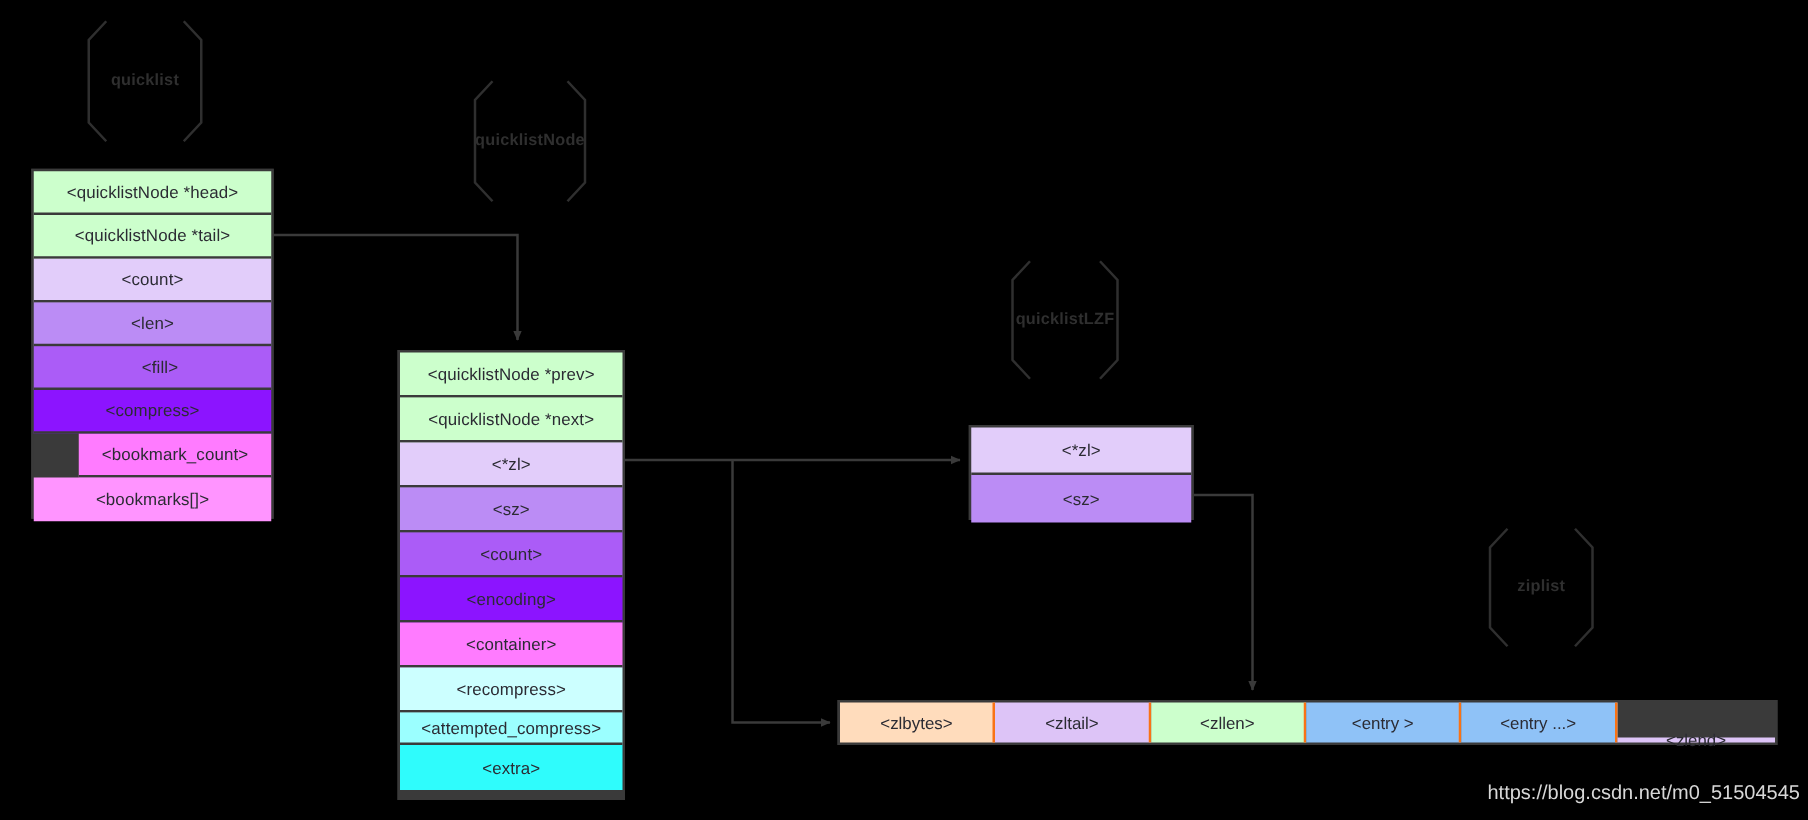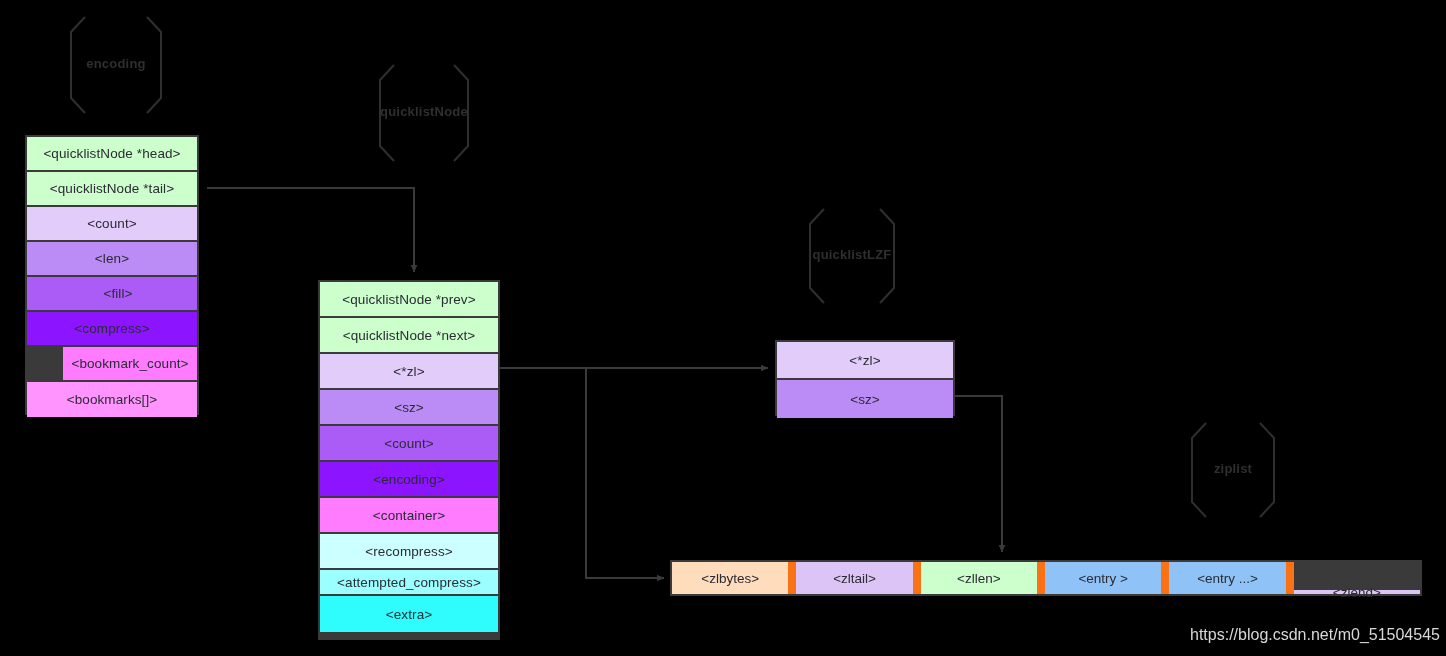--- a/index.html
+++ b/index.html
@@ -42,21 +42,21 @@
   
   .strip {
     position: absolute;
     display: flex;
     border: 2px solid #3a3a3a;
     box-sizing: border-box;
     background: #3a3a3a;
   }
   .cell {
     box-sizing: border-box;
-    border-right: 8px solid #f97316;
+    border-right: 2px solid #f97316;
     display: flex;
     align-items: center;
     justify-content: center;
     color: #2b2b33;
     font-size: 13.5px;
     white-space: nowrap;
   }
   .cell:last-child { border-right: none; margin-top: 28px; }
 
   
@@ -111,21 +111,21 @@
         <path d="M 955 396 L 1002 396 L 1002 552" marker-end="url(#arrowhead)" stroke="#3a3a3a" stroke-width="2" fill="none"></path>
       </g>
   </svg>
 
   <div id="bracket-layer">
       <div class="bracket" style="left: 55px; top: 16px; width: 122px; height: 98px;">
         <svg width="122" height="98" viewBox="0 0 122 98">
           <path d="M 30 1 L 16 16 L 16 82 L 30 97" fill="none" stroke="#2f2f2f" stroke-width="2"></path>
           <path d="M 92 1 L 106 16 L 106 82 L 92 97" fill="none" stroke="#2f2f2f" stroke-width="2"></path>
         </svg>
-        <div class="blabel" style="top: 40px; color: rgb(47, 47, 47);">encoding</div>
+        <div class="blabel" style="top: 40px; color: rgb(47, 47, 47);">quicklist</div>
       </div>
       <div class="bracket" style="left: 364px; top: 64px; width: 120px; height: 98px;">
         <svg width="120" height="98" viewBox="0 0 120 98">
           <path d="M 30 1 L 16 16 L 16 82 L 30 97" fill="none" stroke="#2f2f2f" stroke-width="2"></path>
           <path d="M 90 1 L 104 16 L 104 82 L 90 97" fill="none" stroke="#2f2f2f" stroke-width="2"></path>
         </svg>
         <div class="blabel" style="top: 40px; color: rgb(47, 47, 47);">quicklistNode</div>
       </div>
       <div class="bracket" style="left: 794px; top: 208px; width: 116px; height: 96px;">
         <svg width="116" height="96" viewBox="0 0 116 96">
@@ -136,21 +136,21 @@
       </div>
       <div class="bracket" style="left: 1176px; top: 422px; width: 114px; height: 96px;">
         <svg width="114" height="96" viewBox="0 0 114 96">
           <path d="M 30 1 L 16 16 L 16 80 L 30 95" fill="none" stroke="#2f2f2f" stroke-width="2"></path>
           <path d="M 84 1 L 98 16 L 98 80 L 84 95" fill="none" stroke="#2f2f2f" stroke-width="2"></path>
         </svg>
         <div class="blabel" style="top: 39px; color: rgb(47, 47, 47);">ziplist</div>
       </div>
     </div>
 
-  <div class="struct" id="quicklist-struct" style="left: 25px; top: 135px; width: 174px; height: 280px; border-color: rgb(58, 58, 58);">
+  <div class="struct" id="quicklist-struct" style="left: 25px; top: 135px; width: 194px; height: 280px; border-color: rgb(58, 58, 58);">
       <div class="field" style="height: 35px; background: rgb(204, 255, 204); color: rgb(43, 43, 51);">
         <span>&lt;quicklistNode *head&gt;</span>
       </div>
       <div class="field" style="height: 35px; background: rgb(204, 255, 204); color: rgb(43, 43, 51);">
         <span>&lt;quicklistNode *tail&gt;</span>
       </div>
       <div class="field" style="height: 35px; background: rgb(226, 205, 250); color: rgb(43, 43, 51);">
         <span>&lt;count&gt;</span>
       </div>
       <div class="field" style="height: 35px; background: rgb(187, 140, 245); color: rgb(43, 43, 51);">

